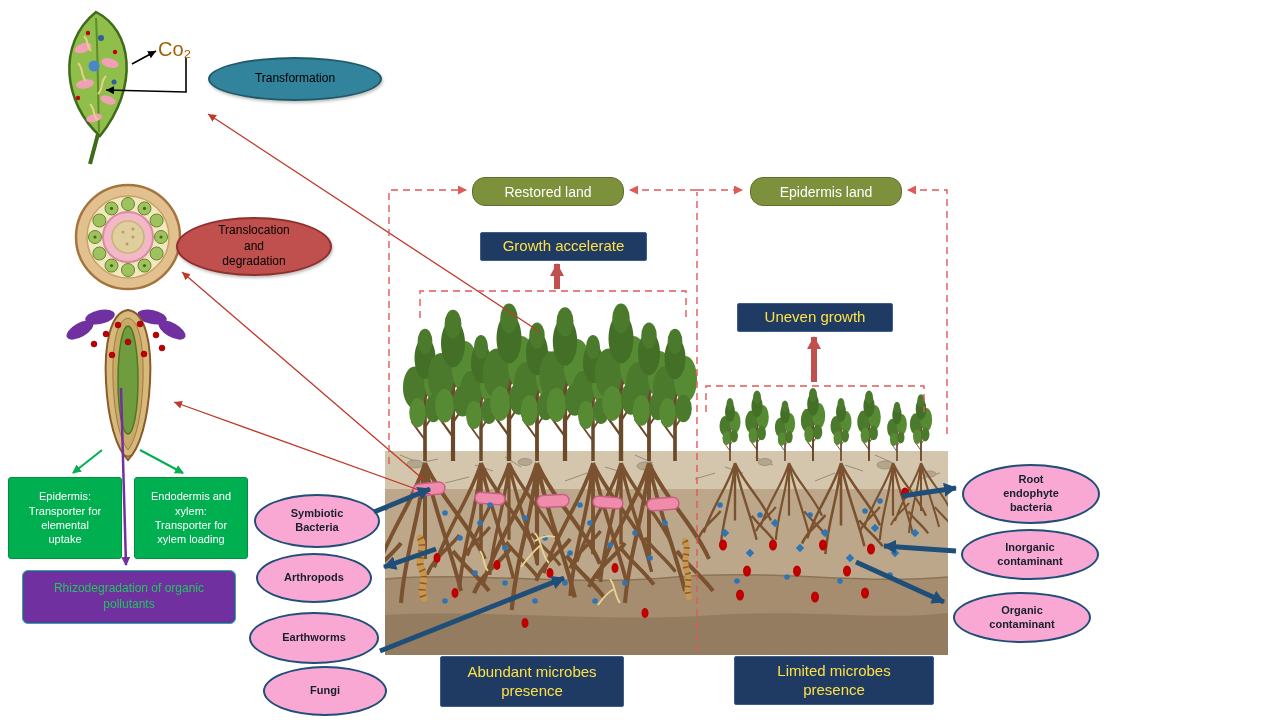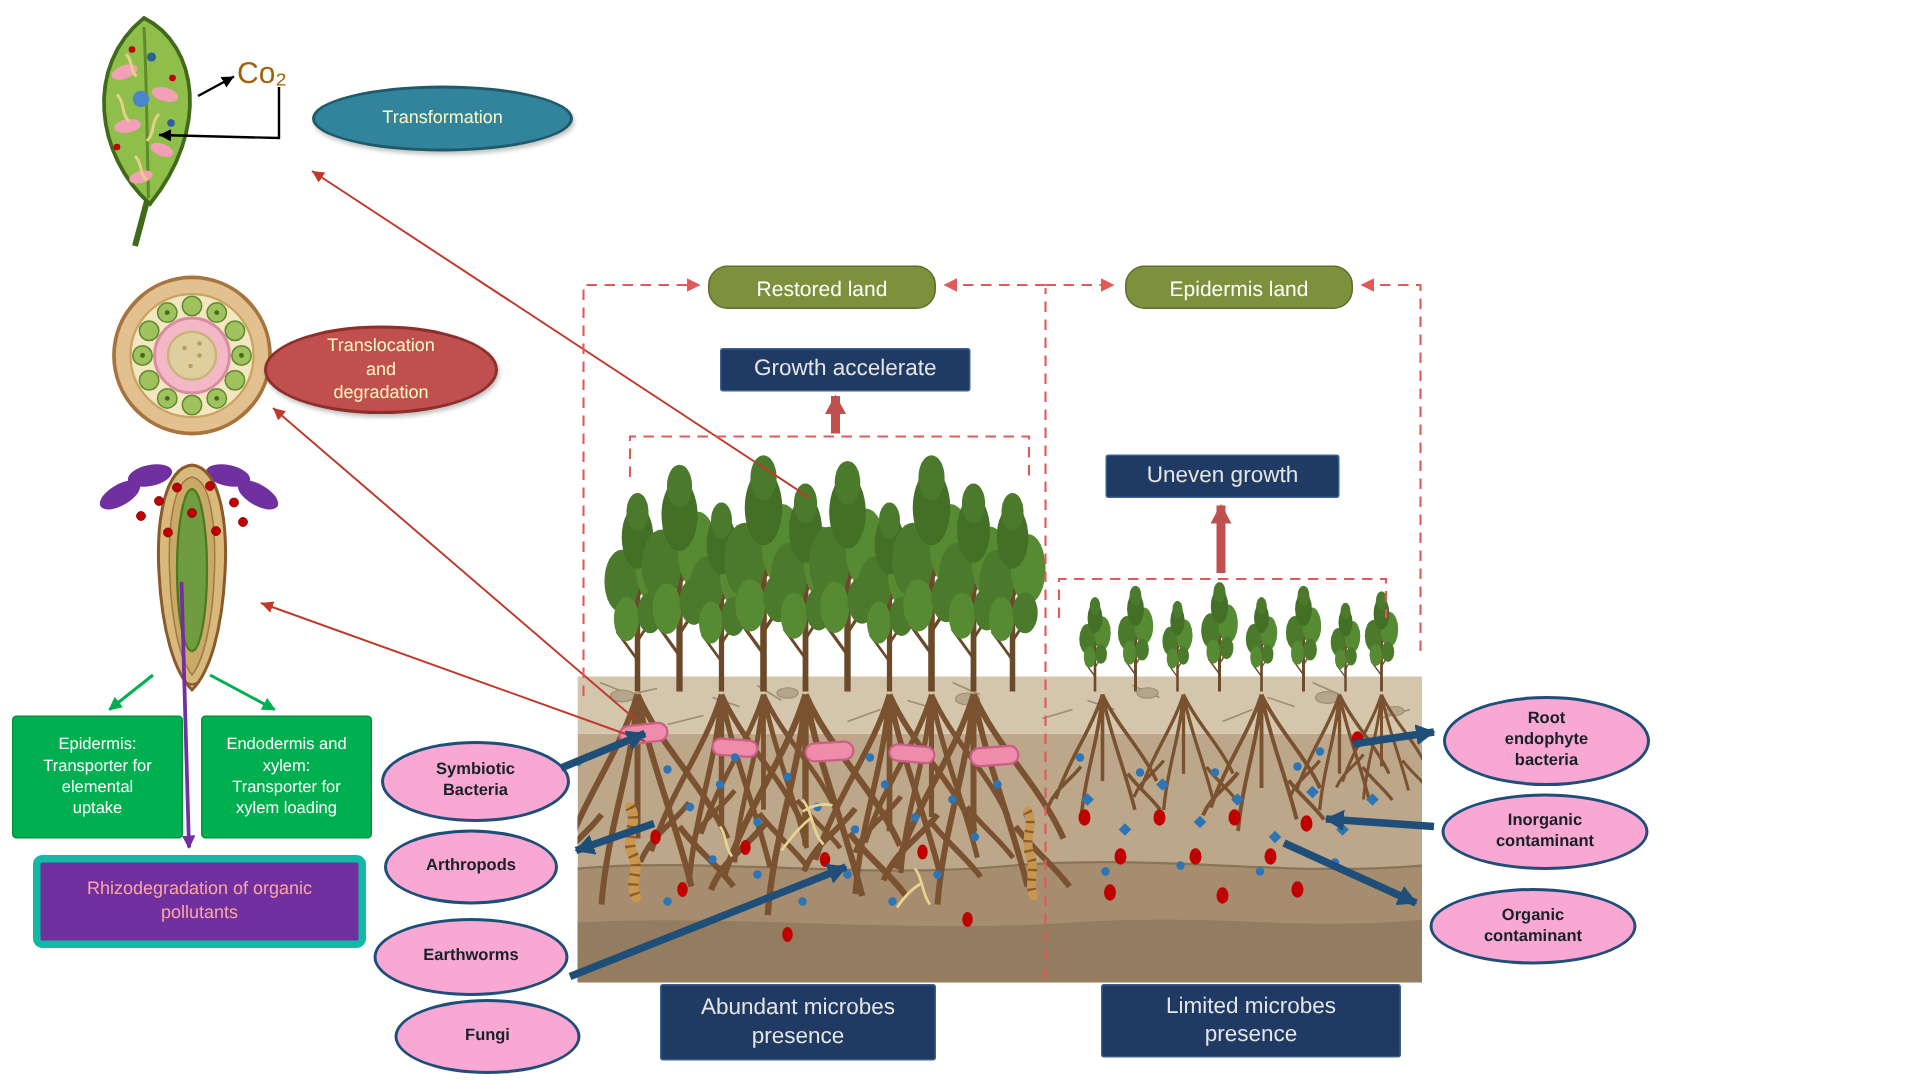--- a/index.html
+++ b/index.html
@@ -1,27 +1,27 @@
 <!DOCTYPE html>
 <html><head>
 <meta charset="utf-8">
 <style>
   html,body{margin:0;padding:0;background:#fff;}
   .stage{position:relative;width:1280px;height:720px;background:#ffffff;
          font-family:"Liberation Sans",sans-serif;overflow:hidden;}
   .abs{position:absolute;}
   .center{display:flex;align-items:center;justify-content:center;text-align:center;}
   .prewrap{white-space:pre-line;}
-  .ellipse{border-radius:50%;color:#fef9c3;font-size:12px;line-height:1.3;}
+  .ellipse{border-radius:50%;color:#000000;font-size:12px;line-height:1.3;}
   .teal{background:#31849b;border:2px solid #1f5a6b;box-shadow:1px 2px 3px rgba(0,0,0,.25);}
   .redell{background:#c0504d;border:2px solid #8f2f2b;box-shadow:1px 2px 3px rgba(0,0,0,.25);}
   .badge{background:#7d913c;border:1.5px solid #5f6e2a;color:#fff;border-radius:13px;font-size:14px;}
-  .navybox{background:#1f3b63;border:1px solid #3d5f8f;color:#e5e5e5;font-size:15px;line-height:1.25;border-radius:2px;}
+  .navybox{background:#1f3b63;border:1px solid #3d5f8f;color:#fde047;font-size:15px;line-height:1.25;border-radius:2px;}
   .greenbox{background:#00b050;color:#fff;font-size:11px;line-height:1.3;border-radius:3px;border:1px solid #00913f;}
-  .purplebox{background:#7030a0;border:5px solid #14b8a6;color:#fca5a5;font-size:12px;line-height:1.3;border-radius:6px;}
+  .purplebox{background:#7030a0;border:1px solid #14b8a6;color:#22c55e;font-size:12px;line-height:1.3;border-radius:6px;}
   .oval{background:#f9a8d4;border:2px solid #1f4e79;border-radius:50%;color:#17202a;
         font-weight:bold;font-size:11px;line-height:1.25;}
   .co2{font-size:20px;color:#a16207;}
   svg{display:block;}
 </style>
 </head>
 <body>
 
 <div class="stage">
 

